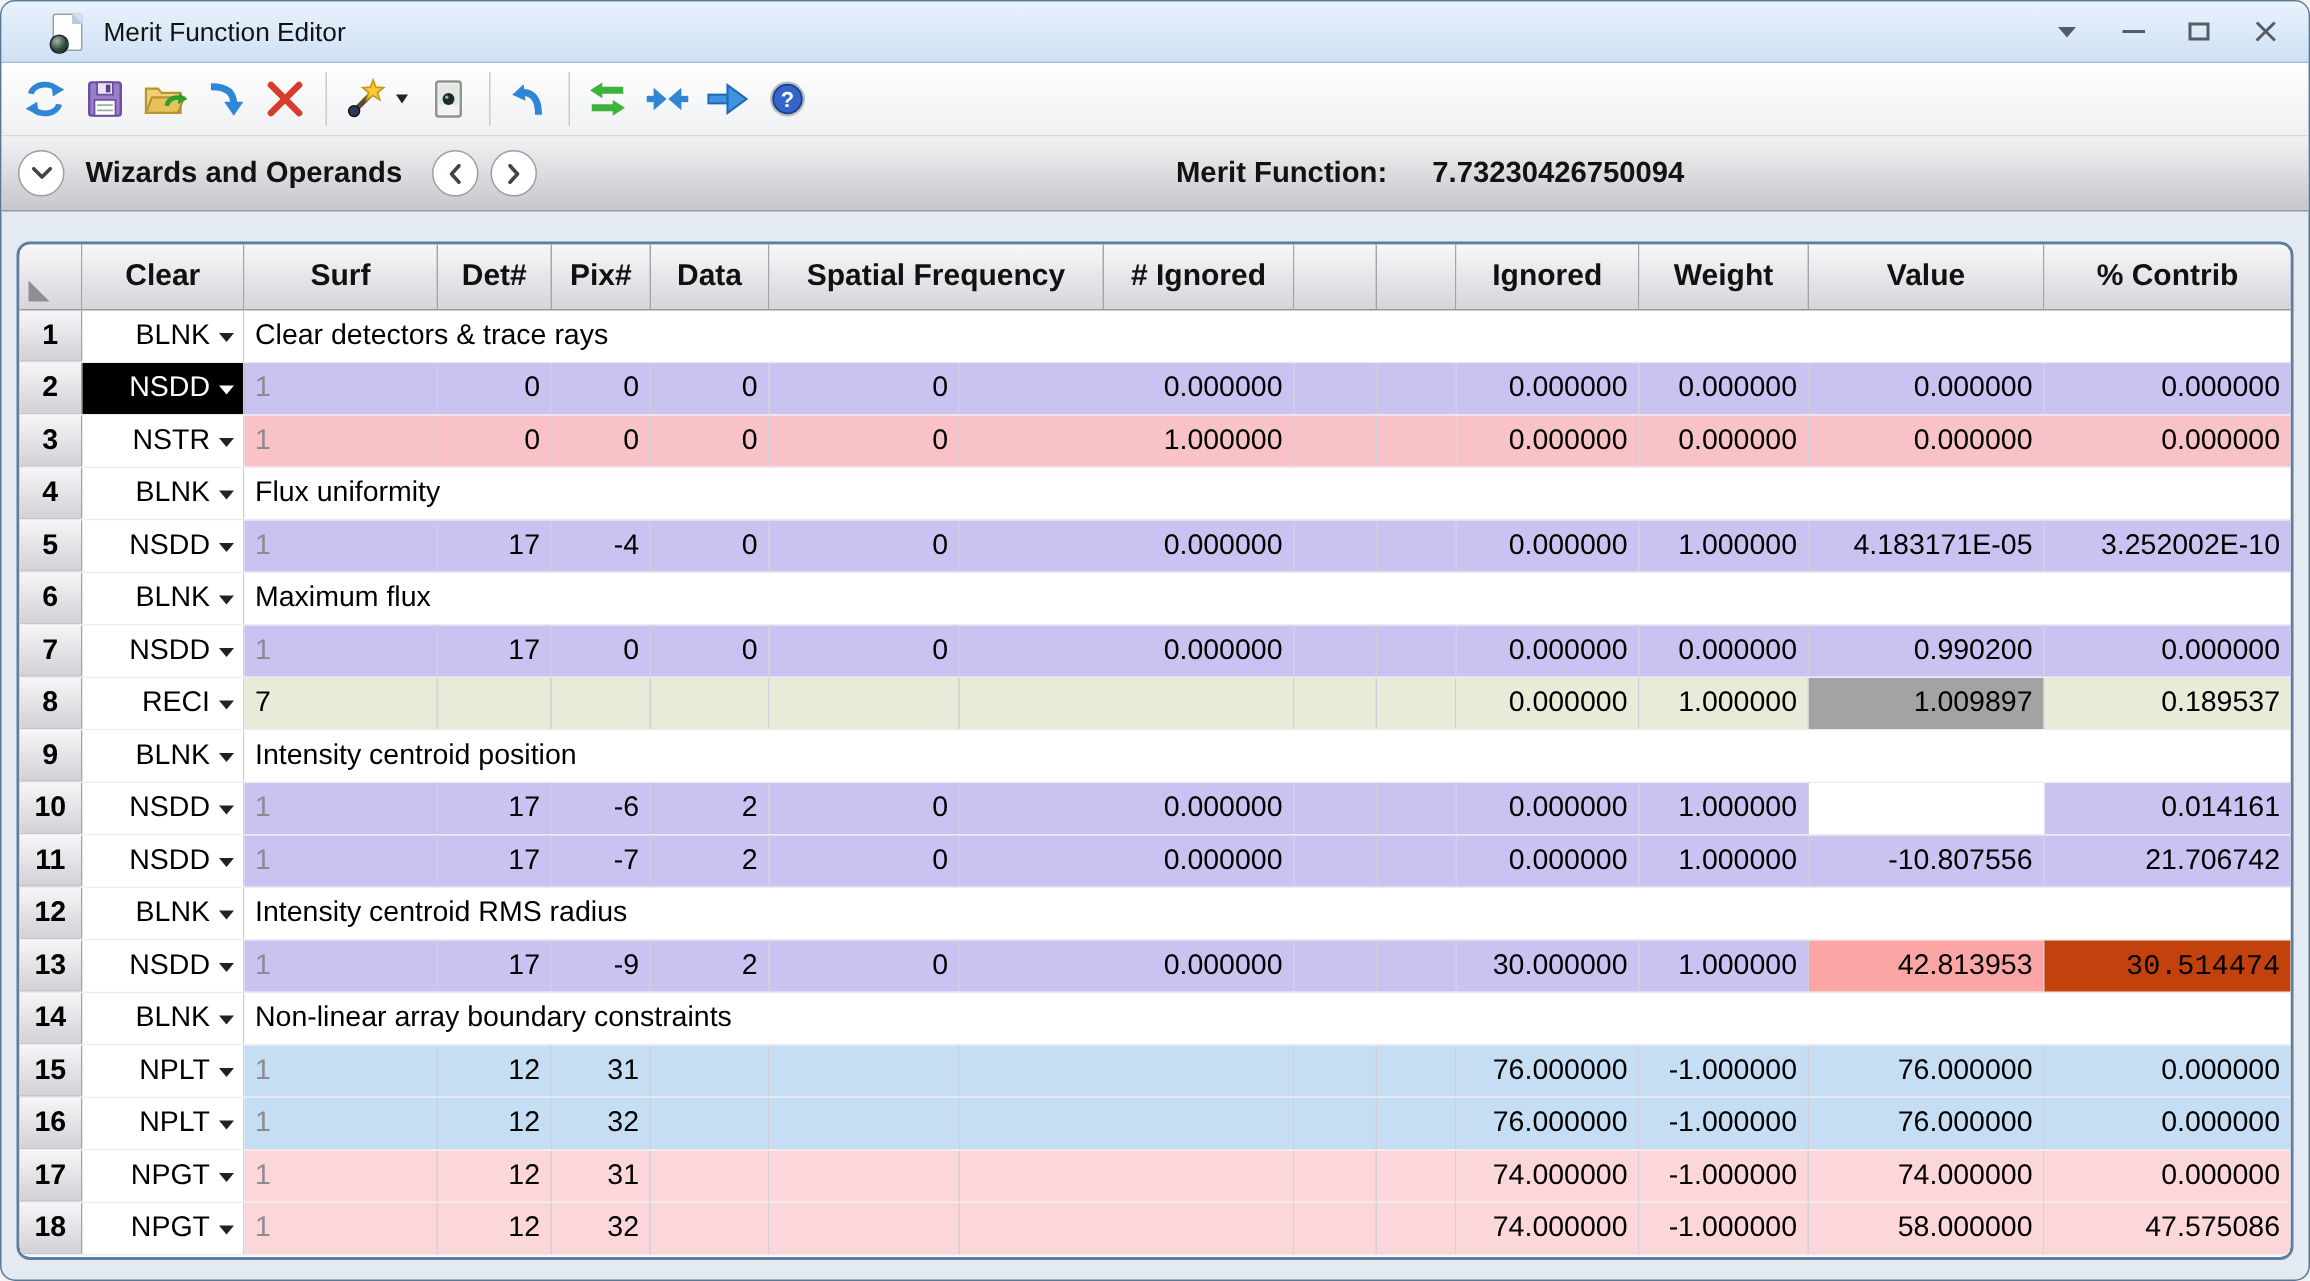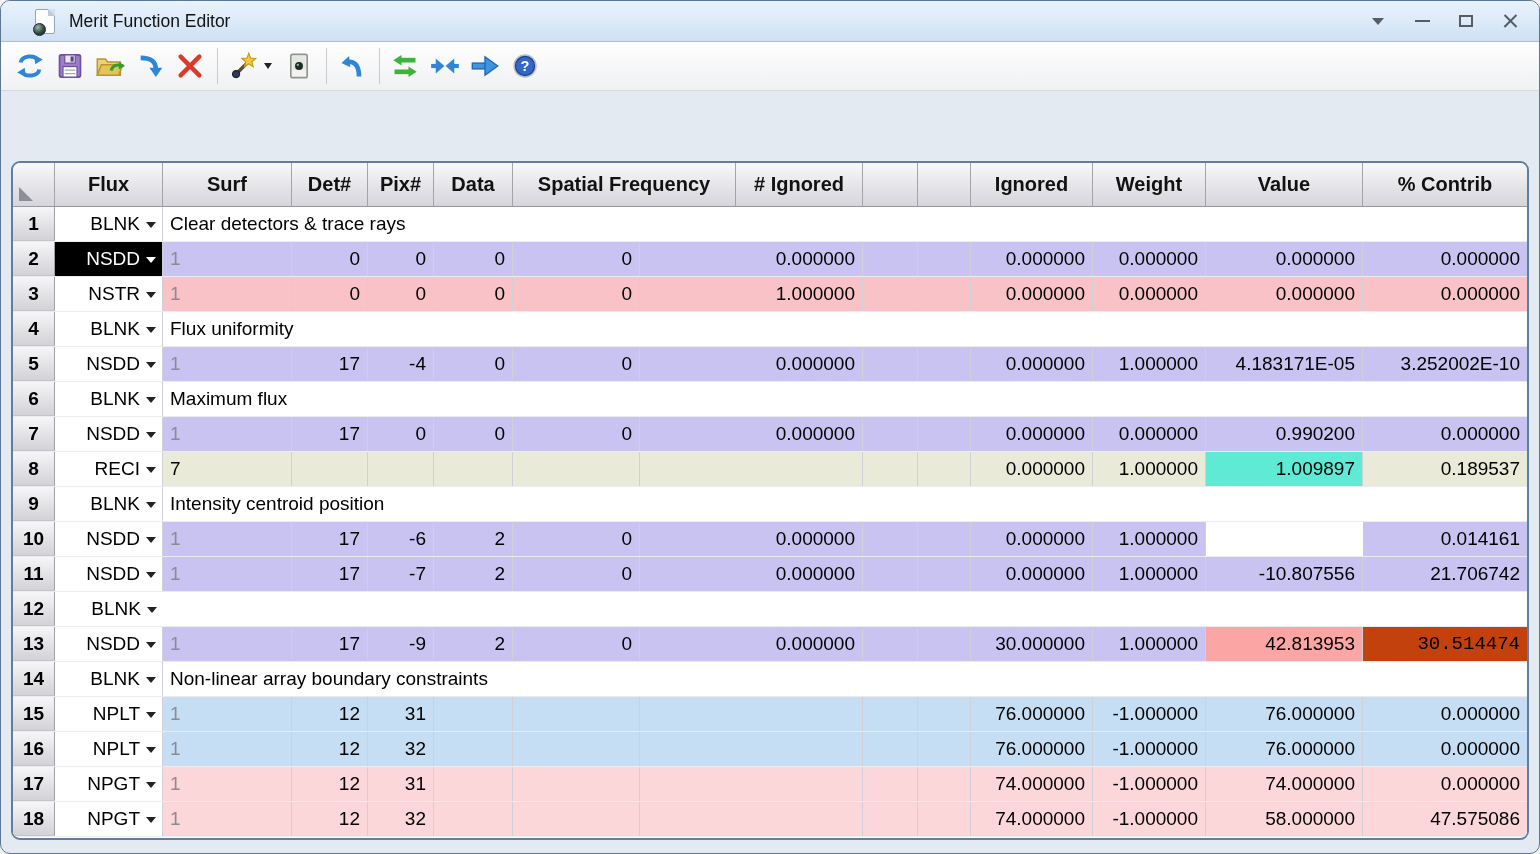--- a/index.html
+++ b/index.html
@@ -189,28 +189,50 @@
     </div>
     <div class="tb">
       <svg width="28" height="28" viewBox="0 0 24 24">
         <circle cx="12" cy="12" r="10" fill="#b9bec4"></circle>
         <circle cx="12" cy="12" r="8.2" fill="#3465c8" stroke="#1c3f8e" stroke-width="1"></circle>
         <text x="12" y="16.6" text-anchor="middle" font-family="Liberation Sans, sans-serif" font-size="12.5" font-weight="bold" fill="#ffffff">?</text>
       </svg>
     </div>
   </div>
 
+  <div class="wizbar">
+    <div class="circle-btn wiz-collapse">
+      <svg width="14" height="9" viewBox="0 0 14 9">
+          <polyline points="1.5,1.5 7,7 12.5,1.5" fill="none" stroke="#444" stroke-width="2.4" stroke-linecap="round" stroke-linejoin="round"></polyline>
+        </svg>
+    </div>
+    <div class="wiz-label">Wizards and Operands</div>
+    <div class="circle-btn" style="margin-right:8px;">
+      <svg width="9" height="14" viewBox="0 0 9 14">
+          <polyline points="7,1.5 2,7 7,12.5" fill="none" stroke="#444" stroke-width="2.4" stroke-linecap="round" stroke-linejoin="round"></polyline>
+        </svg>
+    </div>
+    <div class="circle-btn">
+      <svg width="9" height="14" viewBox="0 0 9 14">
+          <polyline points="2,1.5 7,7 2,12.5" fill="none" stroke="#444" stroke-width="2.4" stroke-linecap="round" stroke-linejoin="round"></polyline>
+        </svg>
+    </div>
+    <div class="merit">
+      <span>Merit Function:</span>
+      <span>7.73230426750094</span>
+    </div>
+  </div>
 
   <div class="tablewrap">
     <div class="hrow" id="header-row">
         <div class="hcell c-rownum">
           <div class="corner-tri"></div>
         </div>
         <div class="hcell c-type">
-          <span>Flux</span>
+          <span>Clear</span>
         </div>
         <div class="hcell c-surf">
           <span>Surf</span>
         </div>
         <div class="hcell c-det">
           <span>Det#</span>
         </div>
         <div class="hcell c-pix">
           <span>Pix#</span>
         </div>
@@ -352,21 +374,21 @@
           <div class="cell c-surf left" style="background: rgb(234, 234, 217);">7</div>
           <div class="cell c-det num" style="background: rgb(234, 234, 217);"></div>
           <div class="cell c-pix num" style="background: rgb(234, 234, 217);"></div>
           <div class="cell c-data num" style="background: rgb(234, 234, 217);"></div>
           <div class="cell c-ign num" style="background: rgb(234, 234, 217);"></div>
           <div class="cell c-sf num" style="background: rgb(234, 234, 217);"></div>
           <div class="cell c-b1 num" style="background: rgb(234, 234, 217);"></div>
           <div class="cell c-b2 num" style="background: rgb(234, 234, 217);"></div>
           <div class="cell c-target num" style="background: rgb(234, 234, 217);">0.000000</div>
           <div class="cell c-weight num" style="background: rgb(234, 234, 217);">1.000000</div>
-          <div class="cell c-value num" style="background: #5eead4;">1.009897</div>
+          <div class="cell c-value num" style="background: #a3a3a3;">1.009897</div>
           <div class="cell c-contrib num" style="background: rgb(234, 234, 217);">0.189537</div>
         </div>
         <div class="row">
           <div class="cell c-rownum rownum">9</div>
           <div class="cell c-type typecell">
             <span>BLNK</span>
             <div class="arr"></div>
           </div>
           <div class="cell commentcell">Intensity centroid position</div>
         </div>
@@ -407,20 +429,21 @@
           <div class="cell c-weight num" style="background: rgb(201, 195, 241);">1.000000</div>
           <div class="cell c-value num" style="background: rgb(201, 195, 241);">-10.807556</div>
           <div class="cell c-contrib num" style="background: rgb(201, 195, 241);">21.706742</div>
         </div>
         <div class="row">
           <div class="cell c-rownum rownum">12</div>
           <div class="cell c-type typecell">
             <span>BLNK</span>
             <div class="arr"></div>
           </div>
+          <div class="cell commentcell">Intensity centroid RMS radius</div>
         </div>
         <div class="row">
           <div class="cell c-rownum rownum">13</div>
           <div class="cell c-type typecell">
             <span>NSDD</span>
             <div class="arr"></div>
           </div>
           <div class="cell c-surf left gray" style="background: rgb(201, 195, 241);">1</div>
           <div class="cell c-det num" style="background: rgb(201, 195, 241);">17</div>
           <div class="cell c-pix num" style="background: rgb(201, 195, 241);">-9</div>

